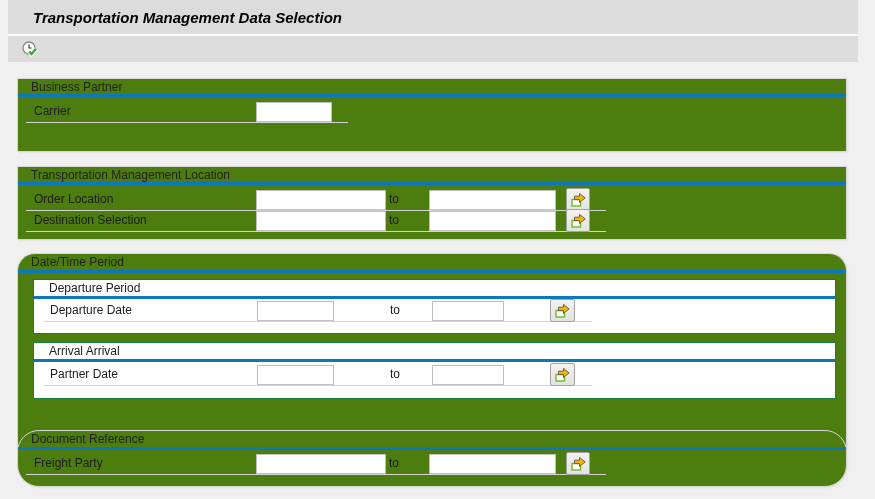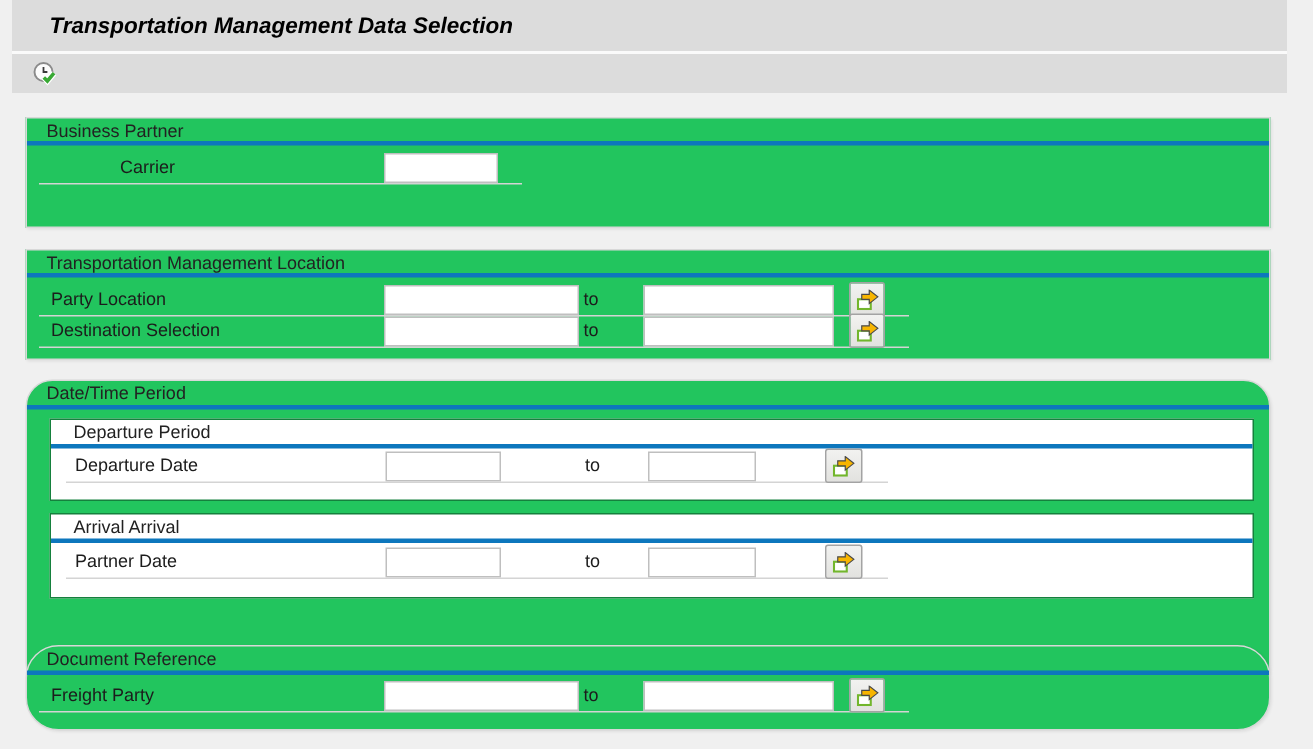--- a/index.html
+++ b/index.html
@@ -20,21 +20,21 @@
   .toolbar{
     position:absolute;left:8px;top:36px;width:850px;height:26px;
     background:#dcdcdc;
   }
   .tb-btn{
     position:absolute;left:10px;top:2px;width:24px;height:22px;
     background:transparent;border:1px solid transparent;border-radius:2px;
     display:flex;align-items:center;justify-content:center;cursor:pointer;
   }
   .panel{
-    position:absolute;left:17px;width:830px;background:#22c55e;
+    position:absolute;left:17px;width:830px;background:#4d7c0f;
     border:1px solid #d8d8d8;box-shadow:1px 1px 2px rgba(0,0,0,0.07);
     box-sizing:border-box;
   }
   .panel-header{
     position:absolute;left:13px;top:1px;height:14px;line-height:14px;
     color:#222;white-space:nowrap;
   }
   .accent{
     position:absolute;left:0;right:0;height:3px;background:#0d77bd;
   }
@@ -81,31 +81,31 @@
       </svg>
     </span>
   </button>
 </div>
 
 <div class="panel" style="top:78px;height:74px;">
   <div class="panel-header">Business Partner</div>
   <div class="accent" style="top:15px;"></div>
 
   <div class="row" style="left:8px;top:22px;width:322px;">
-    <span class="row-label" style="left:8px;margin-left:46px;">Carrier</span>
+    <span class="row-label" style="left:8px;">Carrier</span>
     <input class="field" style="left: 230px; width: 76px;" value="">
   </div>
 </div>
 
 <div class="panel" style="top:166px;height:74px;">
   <div class="panel-header">Transportation Management Location</div>
   <div class="accent" style="top:15px;"></div>
 
   <div class="row" style="left:8px;top:22px;width:580px;">
-    <span class="row-label" style="left:8px;">Party Location</span>
+    <span class="row-label" style="left:8px;">Order Location</span>
     <input class="field" style="left: 230px; width: 130px;" value="">
     <span class="to-label" style="left:363px;">to</span>
     <input class="field" style="left: 403px; width: 127px;" value="">
     <button class="msel-btn" style="left:540px;">
       <span style="display:flex;">
         <svg width="15" height="14" viewBox="0 0 15 14">
           <rect x="1" y="6.5" width="8.5" height="6.5" fill="#ffffff" stroke="#72b62c" stroke-width="1.4"></rect>
           <polygon points="3.5,3.2 8.5,3.2 8.5,0.4 14.2,4.9 8.5,9.4 8.5,6.6 3.5,6.6" fill="#f7b500" stroke="#4a4a4a" stroke-width="0.8"></polygon>
         </svg>
       </span>

